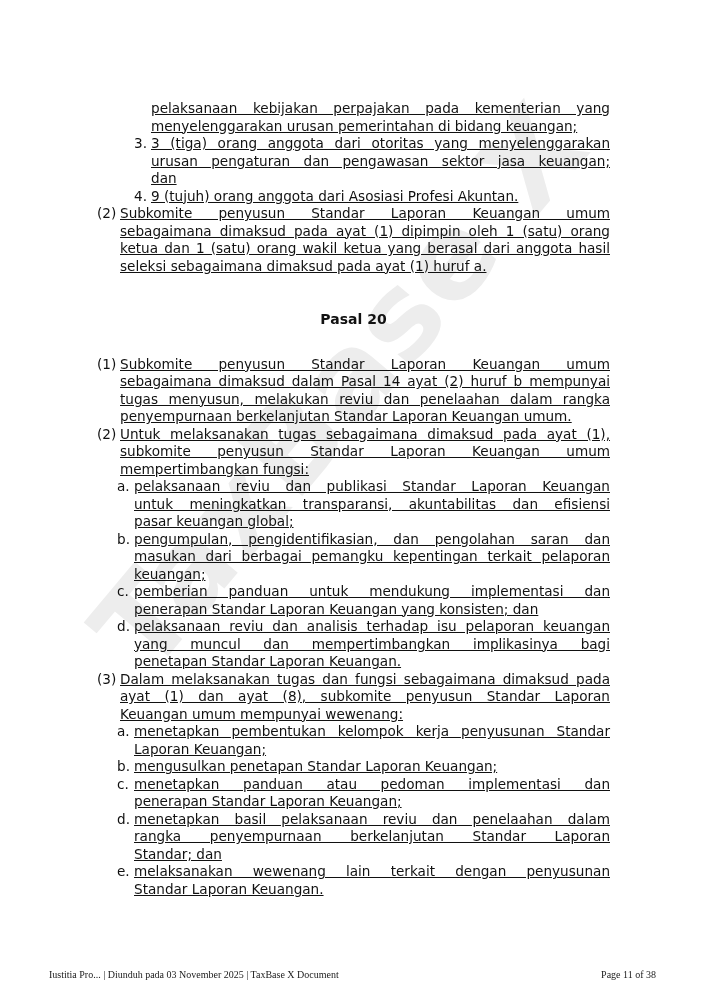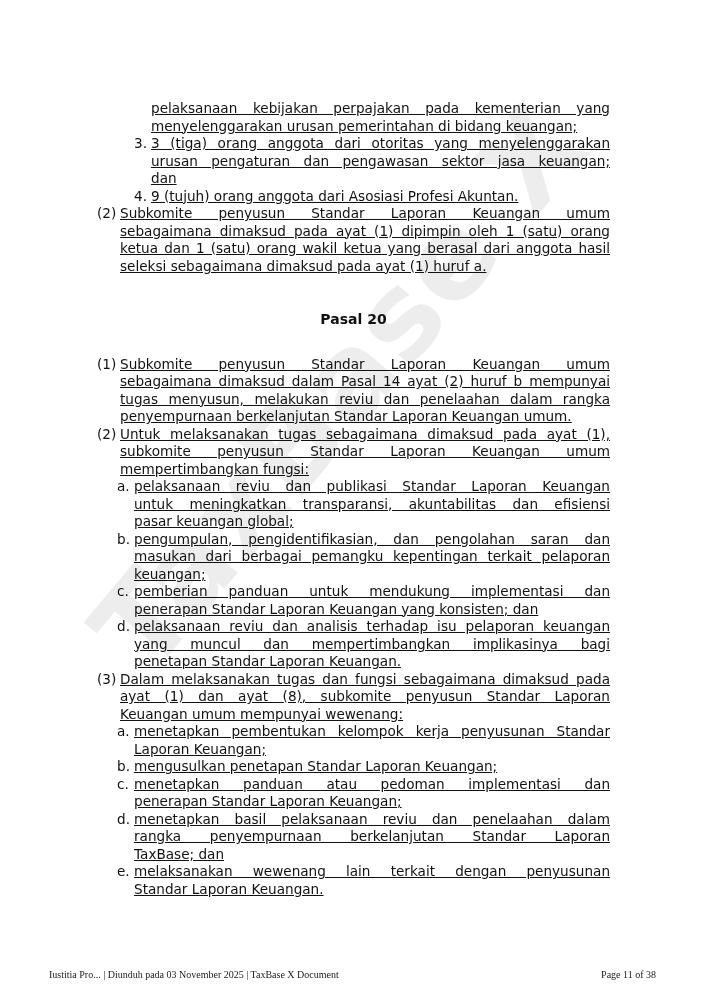--- a/index.html
+++ b/index.html
@@ -166,21 +166,21 @@
     <div class="block b-letter">
       <span class="marker">c.</span>
       <div class="line jl">menetapkan panduan atau pedoman implementasi dan</div>
       <div class="line">penerapan Standar Laporan Keuangan;</div>
     </div>
 
     <div class="block b-letter">
       <span class="marker">d.</span>
       <div class="line jl">menetapkan basil pelaksanaan reviu dan penelaahan dalam</div>
       <div class="line jl">rangka penyempurnaan berkelanjutan Standar Laporan</div>
-      <div class="line">TaxBase; dan</div>
+      <div class="line">Standar; dan</div>
     </div>
 
     <div class="block b-letter">
       <span class="marker">e.</span>
       <div class="line jl">melaksanakan wewenang lain terkait dengan penyusunan</div>
       <div class="line">Standar Laporan Keuangan.</div>
     </div>
 
   </div>
 

